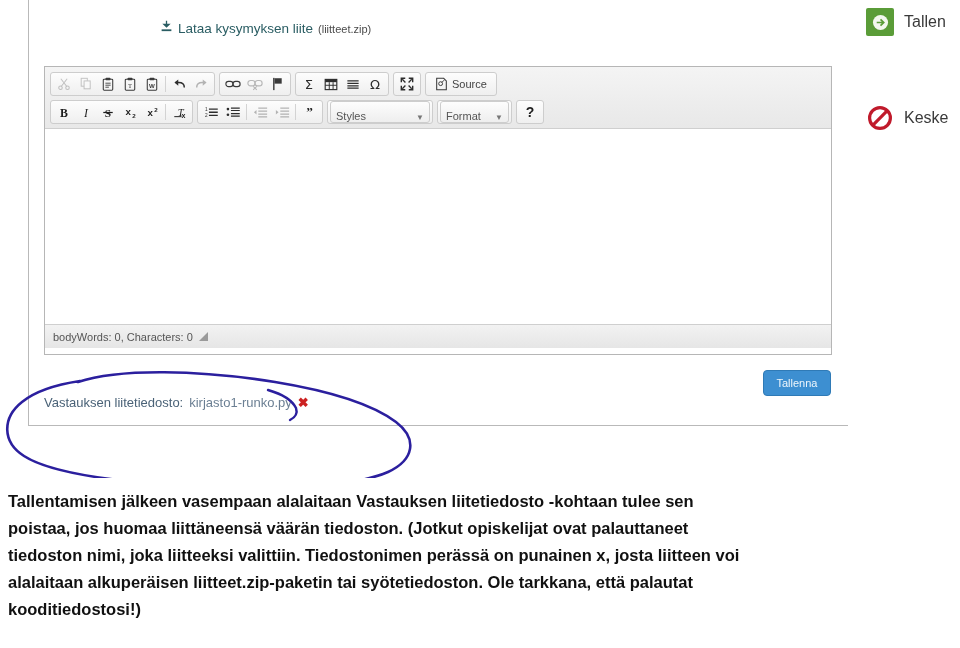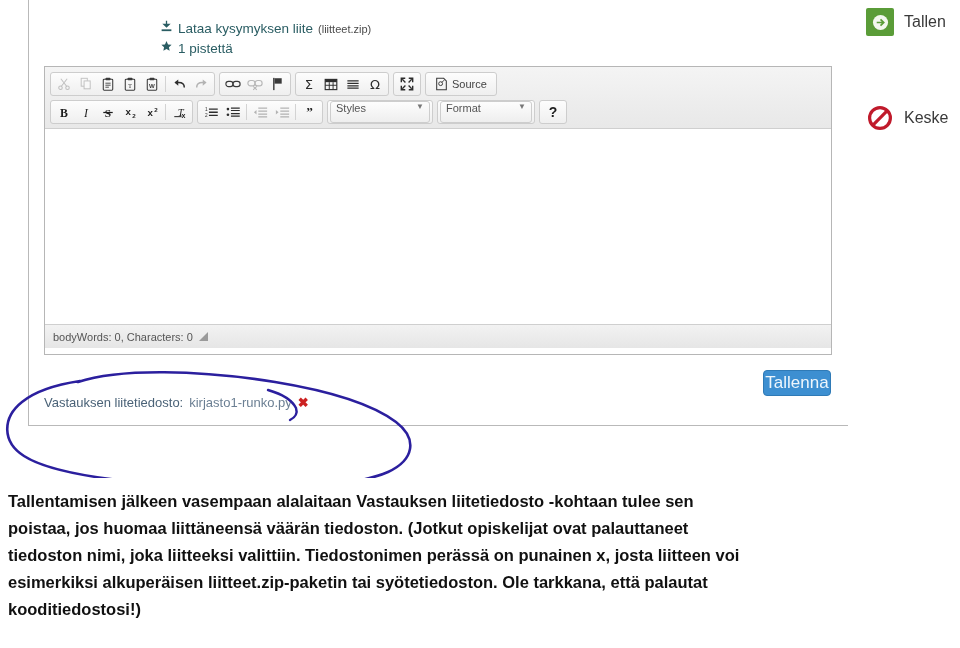--- a/index.html
+++ b/index.html
@@ -59,29 +59,29 @@
     display: flex; align-items: center; justify-content: center;
     font-size: 12px; color: #3a3a3a; border-radius: 2px;
     border: 1px solid transparent;
     line-height: 1;
   }
   .tbtn.dim { opacity: .33; }
   .tsep { width: 1px; height: 16px; background: #d3d3d3; margin: 0 2px; }
   .tbtn svg { display: block; }
 
   .tcombo {
-    display: flex; align-items: flex-start; justify-content: space-between;
+    display: flex; align-items: flex-end; justify-content: space-between;
     height: 22px; border: 1px solid #cdcdcd; border-radius: 3px;
     background: linear-gradient(#fdfdfd, #eeeeee);
     padding: 0 5px; color: #555; font-size: 11px;
   }
   .tcombo .cap { padding-right: 14px; }
   .tcombo .arr { font-size: 8px; color: #777; }
   .tcombo.styles { width: 100px; }
-  .tcombo.format { width: 92px; }
+  .tcombo.format { width: 69px; }
 
   .tbtn.src { width: auto; padding: 0 6px; gap: 4px; font-size: 11px; color: #444; }
 
   .canvas {
     height: 195px; background: #ffffff;
   }
   .statusbar {
     height: 24px; background: linear-gradient(#f2f2f2,#e6e6e6);
     border-top: 1px solid #cfcfcf;
     display: flex; align-items: center; justify-content: flex-start;
@@ -102,21 +102,21 @@
   }
   .attach-row .lbl { color: #4a6277; }
   .attach-row .file { color: #6b7f93; }
   .attach-row .rmx { color: #cc2222; font-weight: bold; font-size: 13px; }
 
   
   .savebtn {
     position: absolute; left: 763px; top: 370px;
     width: 68px; height: 26px; border-radius: 4px;
     background: #3d8fd1; border: 1px solid #2f7ab6;
-    color: #eef6fc; font-size: 17px;
+    color: #eef6fc; font-size: 11px;
     display: flex; align-items: center; justify-content: center;
   }
 
   
   .rail { position: absolute; left: 866px; top: 8px; width: 94px; }
   .rail-item { display: flex; align-items: center; gap: 10px; }
   .rail-item + .rail-item { margin-top: 68px; }
   .rail-lbl { font-size: 16px; color: #3a3a3a; white-space: nowrap; }
   .sq-green {
     width: 28px; height: 28px; background: #5a9c38; border-radius: 2px;
@@ -151,28 +151,20 @@
     <div class="qheader">
       <div class="qline">
         <span class="ico-dl">
           <svg width="13" height="13" viewBox="0 0 16 16">
               <path d="M8 1v6M8 8.5L4.8 5.3h6.4z" stroke="#2a5d63" stroke-width="1.6" fill="#2a5d63"></path>
               <rect x="2" y="11.5" width="12" height="2.2" fill="#2a5d63"></rect>
             </svg>
         </span>
         <span>Lataa kysymyksen liite</span>
         <span class="fname">(liitteet.zip)</span>
-      </div>
-      <div class="qline">
-        <span class="ico-star">
-          <svg width="13" height="13" viewBox="0 0 16 16">
-              <path d="M8 1.3l1.9 4.1 4.4.5-3.3 3 .9 4.4L8 11.1 4.1 13.3l.9-4.4-3.3-3 4.4-.5z" fill="#2a5d63"></path>
-            </svg>
-        </span>
-        <span>1 pistettä</span>
       </div>
     </div>
 
     <div class="editor">
 
       <div class="tbar">
 
         <div class="trow">
 
           <div class="tgroup">
@@ -439,17 +431,17 @@
                C38 29, 60 24, 80 21" fill="none" stroke="#2b1f9e" stroke-width="2.6" stroke-linecap="round"></path>
       <path d="M268 30 C282 34, 292 40, 296 48 C298 54, 294 58, 290 60" fill="none" stroke="#2b1f9e" stroke-width="2.4" stroke-linecap="round"></path>
     </svg>
 
   </div>
 
   <div class="caption">
     <p>Tallentamisen jälkeen vasempaan alalaitaan Vastauksen liitetiedosto -kohtaan tulee sen</p>
     <p>poistaa, jos huomaa liittäneensä väärän tiedoston. (Jotkut opiskelijat ovat palauttaneet</p>
     <p>tiedoston nimi, joka liitteeksi valittiin. Tiedostonimen perässä on punainen x, josta liitteen voi</p>
-    <p>esimerkiksi alkuperäisen liitteet.zip-paketin tai syötetiedoston. Ole tarkkana, että palautat</p>
+    <p>alalaitaan alkuperäisen liitteet.zip-paketin tai syötetiedoston. Ole tarkkana, että palautat</p>
     <p>kooditiedostosi!)</p>
   </div>
 
 </div>
 
 </body></html>

